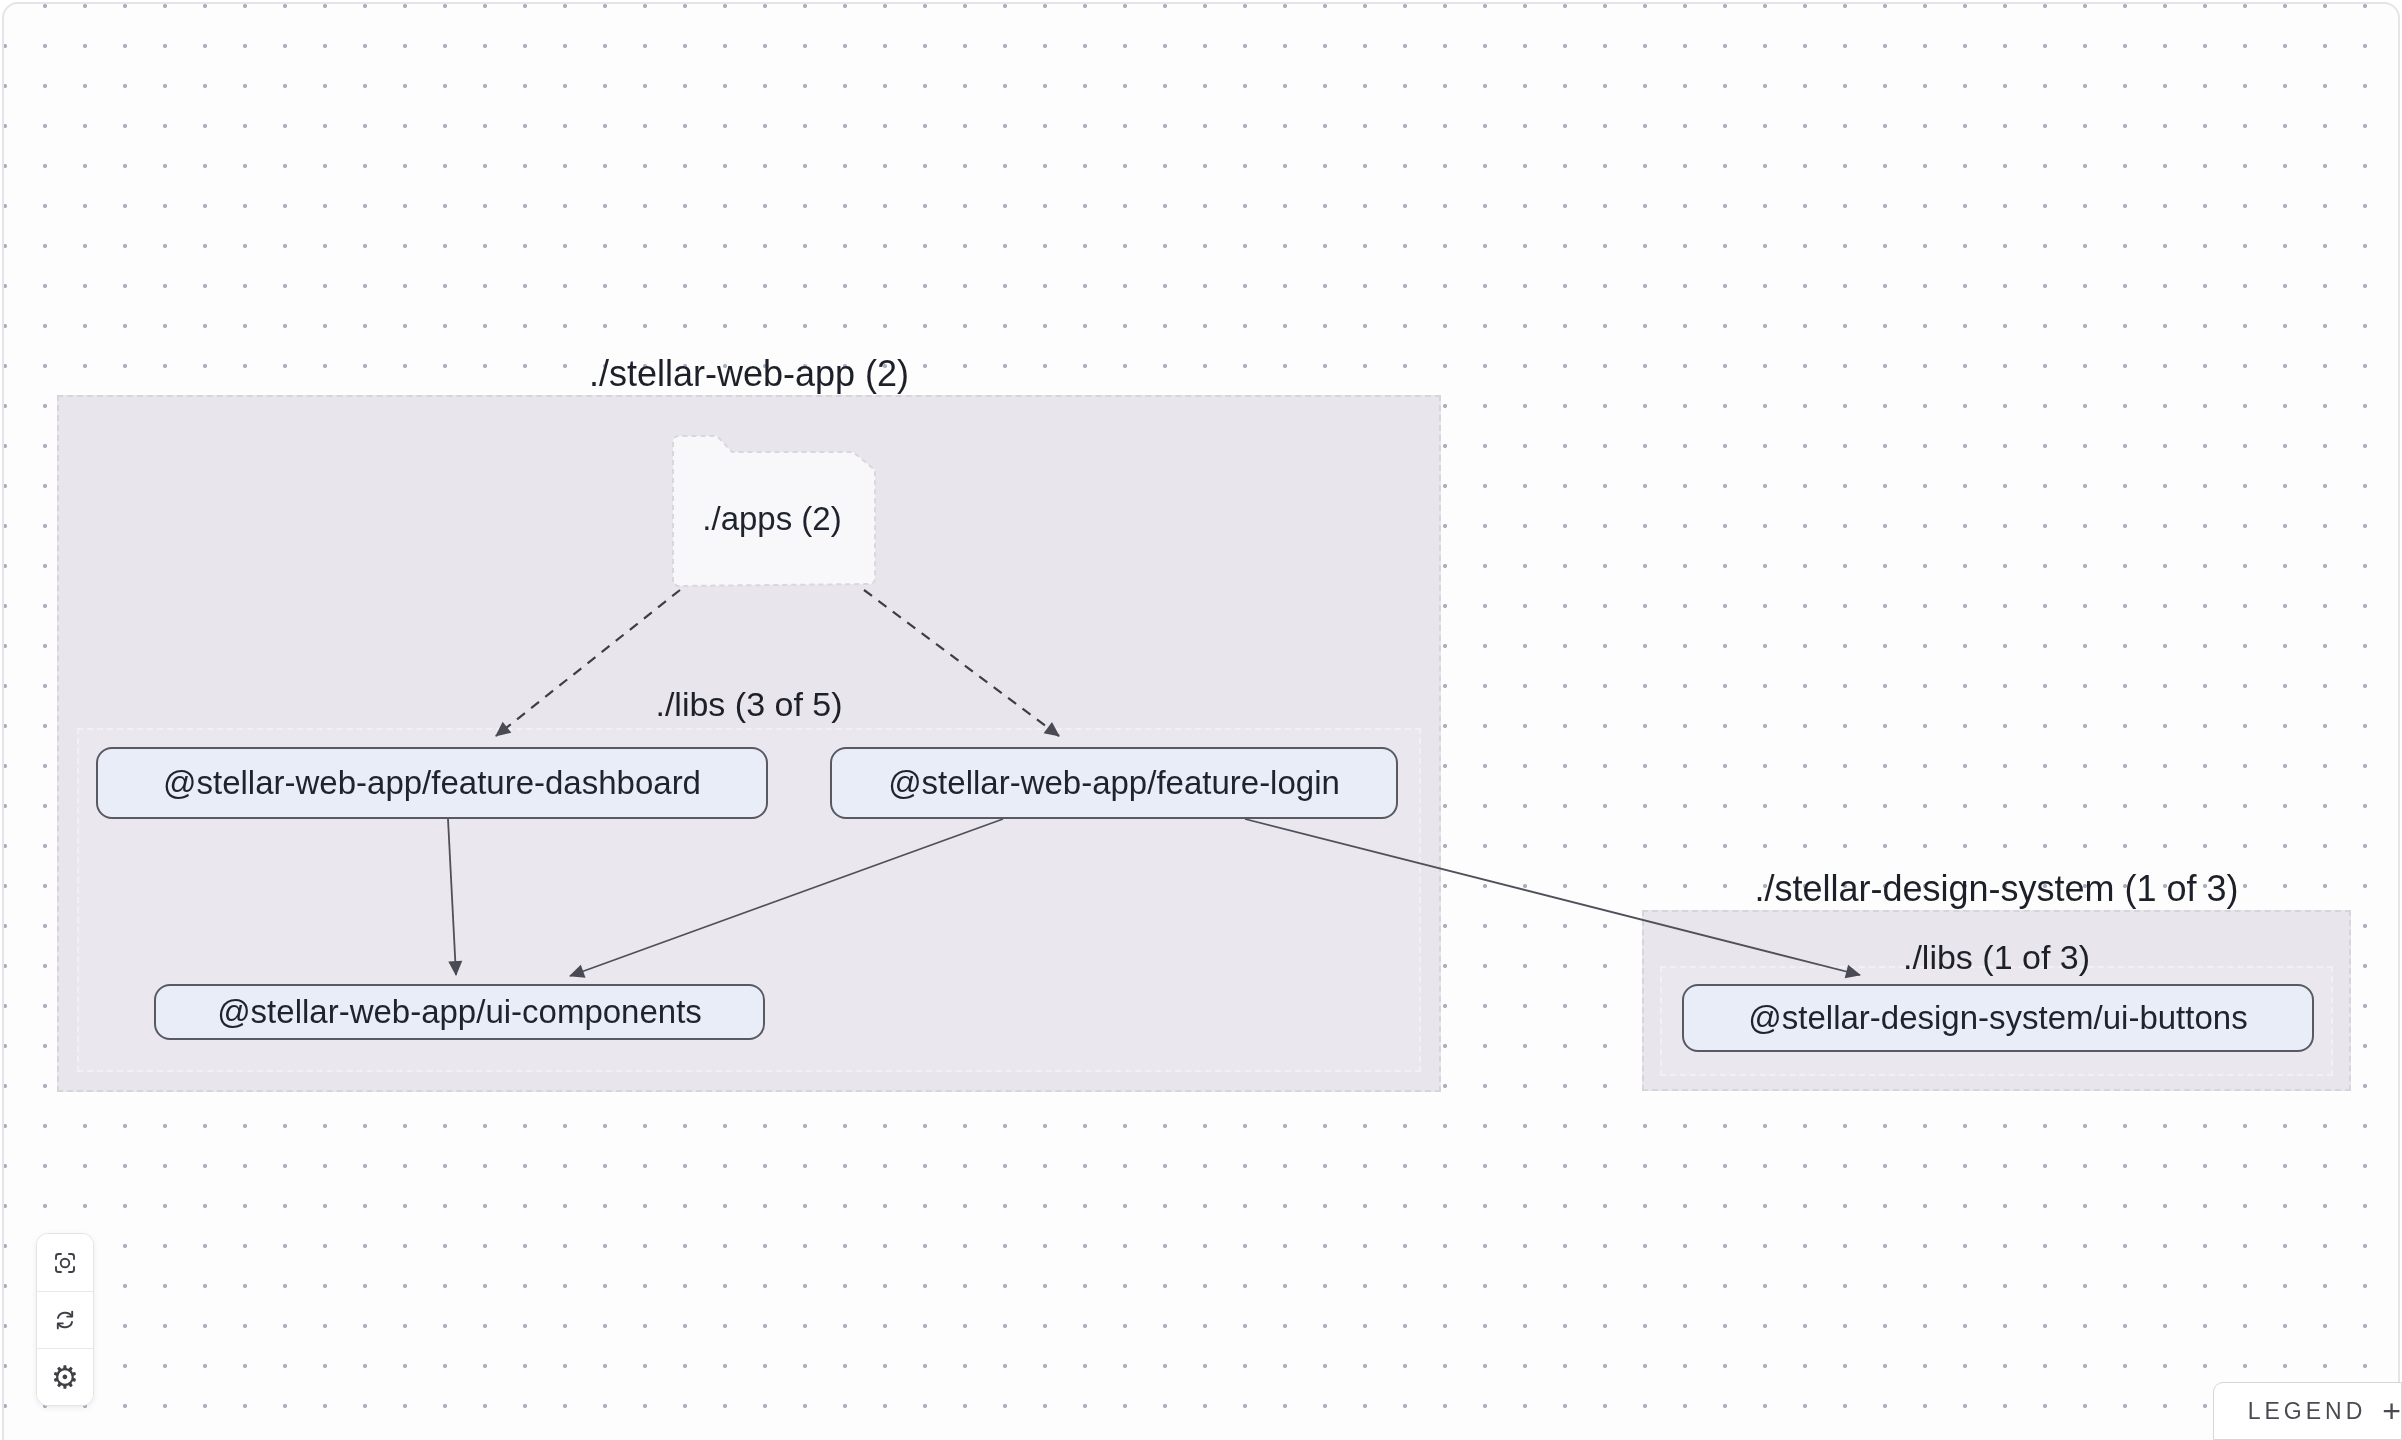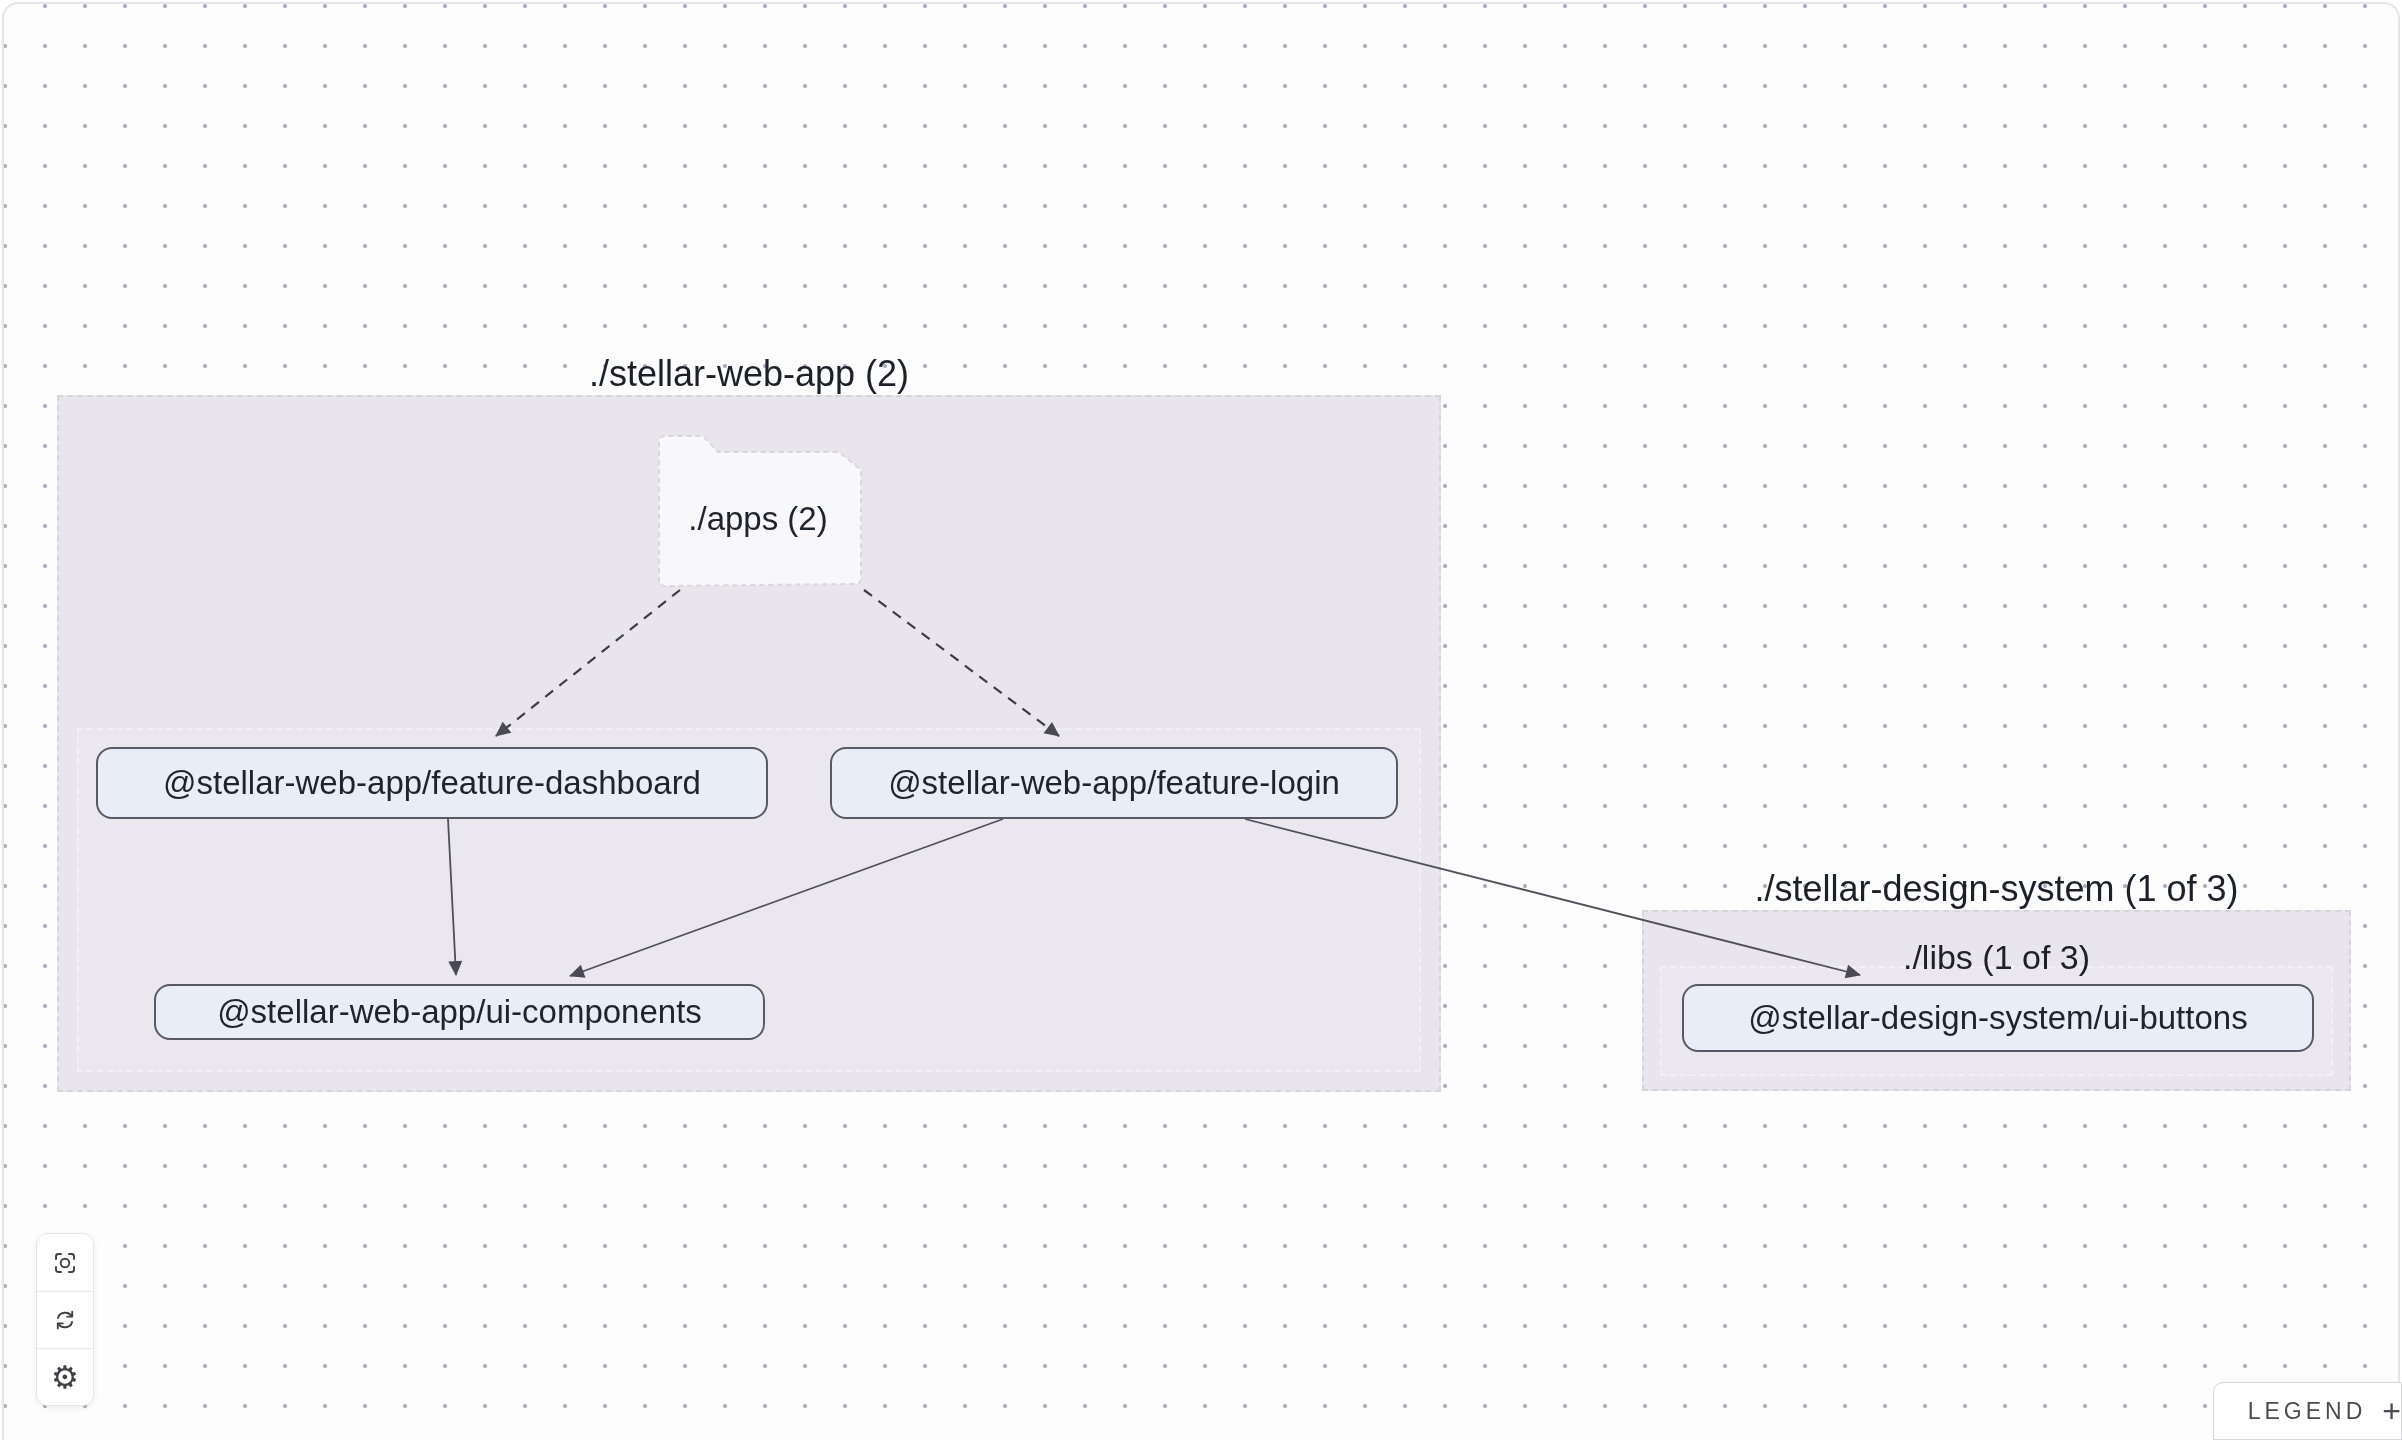--- a/index.html
+++ b/index.html
@@ -60,21 +60,21 @@
     border-radius: 16px;
     display: flex; align-items: center; justify-content: center;
     font-size: 33px;
     color: #1f232e;
     z-index: 6;
     cursor: pointer;
     white-space: nowrap;
   }
 
   
-  .folder-wrap { position: absolute; left: 651px; top: 428px; width: 212px; height: 160px; z-index: 6; cursor: pointer; }
+  .folder-wrap { position: absolute; left: 665px; top: 428px; width: 212px; height: 160px; z-index: 6; cursor: pointer; }
   .folder-wrap svg { position: absolute; left: 0; top: 0; }
   .folder-label {
     position: absolute; left: 0; top: 20px; width: 206px; height: 134px;
     display: flex; align-items: center; justify-content: center;
     font-size: 33px; color: #1f232e; white-space: nowrap;
   }
 
   
   svg.edges { position: absolute; left: 0; top: 0; z-index: 4; pointer-events: none; }
 
@@ -113,20 +113,21 @@
 </head>
 <body>
 
 <div id="stage">
   <div class="canvas">
 
     <div class="group" style="left:53px; top:391px; width:1384px; height:697px;"></div>
     <div class="group-label" style="left:53px; top:349px; width:1384px;">./stellar-web-app (2)</div>
 
     <div class="subgroup" style="left:73px; top:724px; width:1344px; height:344px;"></div>
+    <div class="subgroup-label" style="left:73px; top:681px; width:1344px;">./libs (3 of 5)</div>
 
     <div class="group" style="left:1638px; top:906px; width:709px; height:181px;"></div>
     <div class="group-label" style="left:1638px; top:864px; width:709px;">./stellar-design-system (1 of 3)</div>
 
     <div class="subgroup" style="left:1656px; top:962px; width:673px; height:110px;"></div>
     <div class="subgroup-label" style="left:1656px; top:922px; width:673px;margin-top:12px;">./libs (1 of 3)</div>
 
     <svg class="edges" width="2402" height="1440" viewBox="0 0 2402 1440">
       <defs>
         <marker id="arrow" markerUnits="userSpaceOnUse" markerWidth="18" markerHeight="16" refX="15" refY="8" orient="auto">

